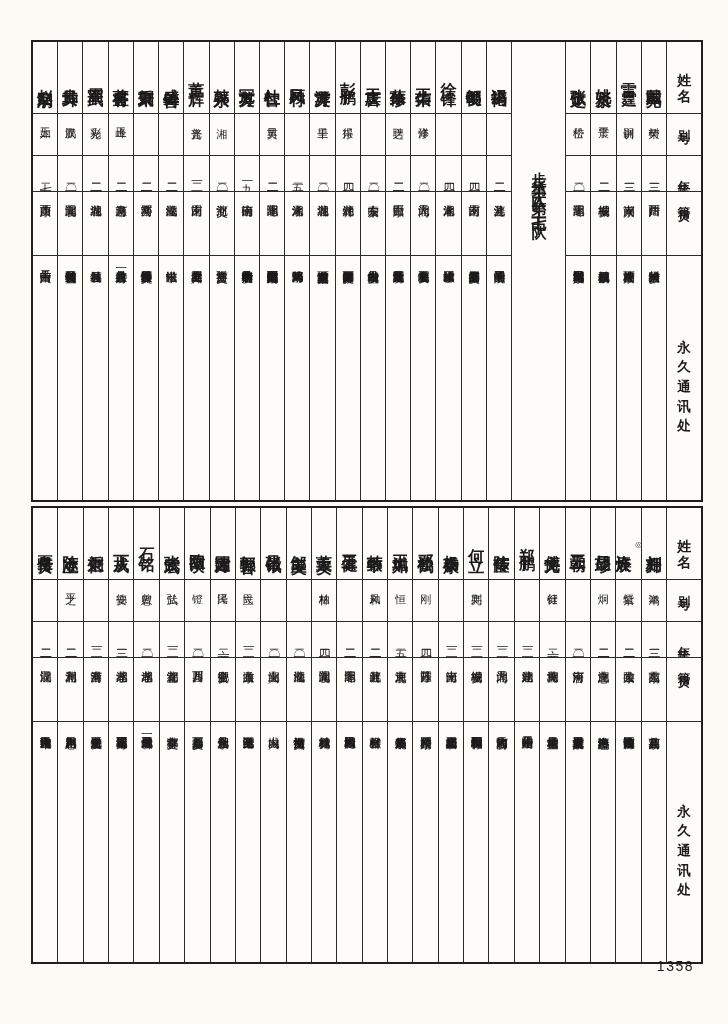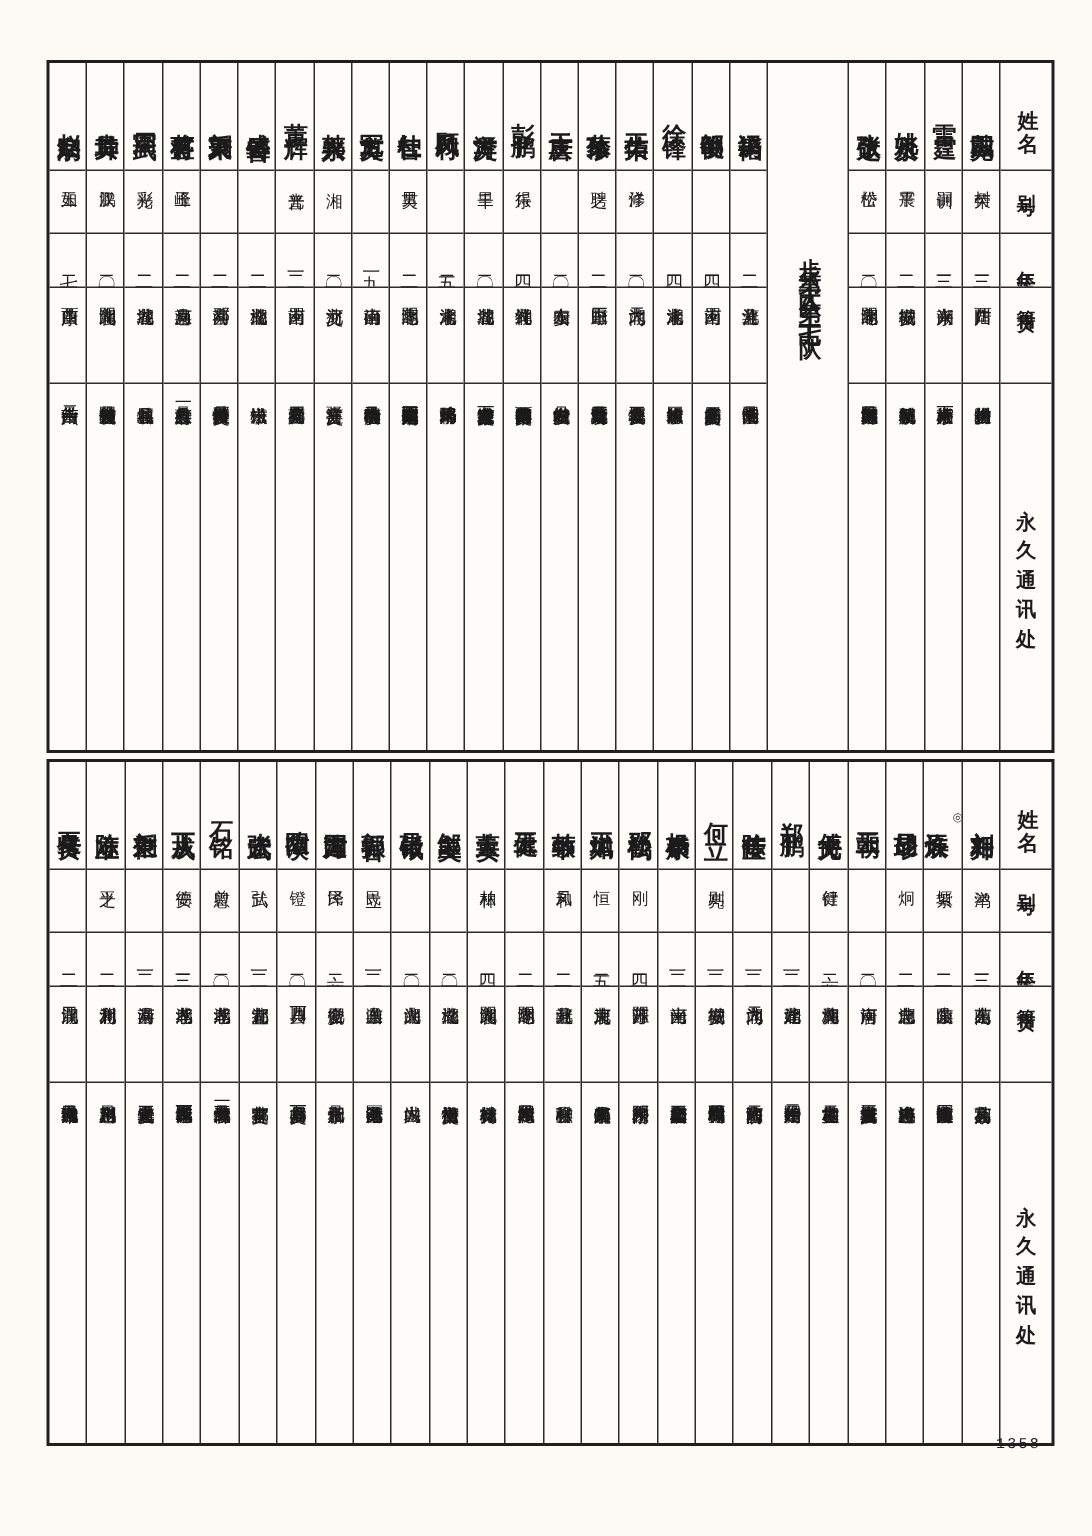--- a/index.html
+++ b/index.html
@@ -55,22 +55,22 @@
   .hd-small .vtxt{font-size:12.5px;}
   .unit-cell{
     flex:1 1 auto;border-bottom:none;
     display:flex;justify-content:center;align-items:flex-start;
     padding-top:118px;font-size:15px;font-weight:bold;
   }
   .unit-cell .vtxt{letter-spacing:0.32em;}
   .name-mark{font-size:8px;writing-mode:vertical-rl;text-orientation:upright;margin-top:1px;color:#333;}
   .page-number{
     position:absolute;right:34px;top:958px;
-    font-size:10px;letter-spacing:1.5px;
-    font-family:Liberation Mono, monospace;
+    font-size:14px;letter-spacing:1.5px;
+    font-family:Liberation Sans, sans-serif;
   }
 </style>
 </head>
 <body>
 
 <div class="page">
   <div class="tables">
     <div class="rtable top" id="top-table">
         <div class="col col-header">
           <div class="cell c-name hd hd-name">

